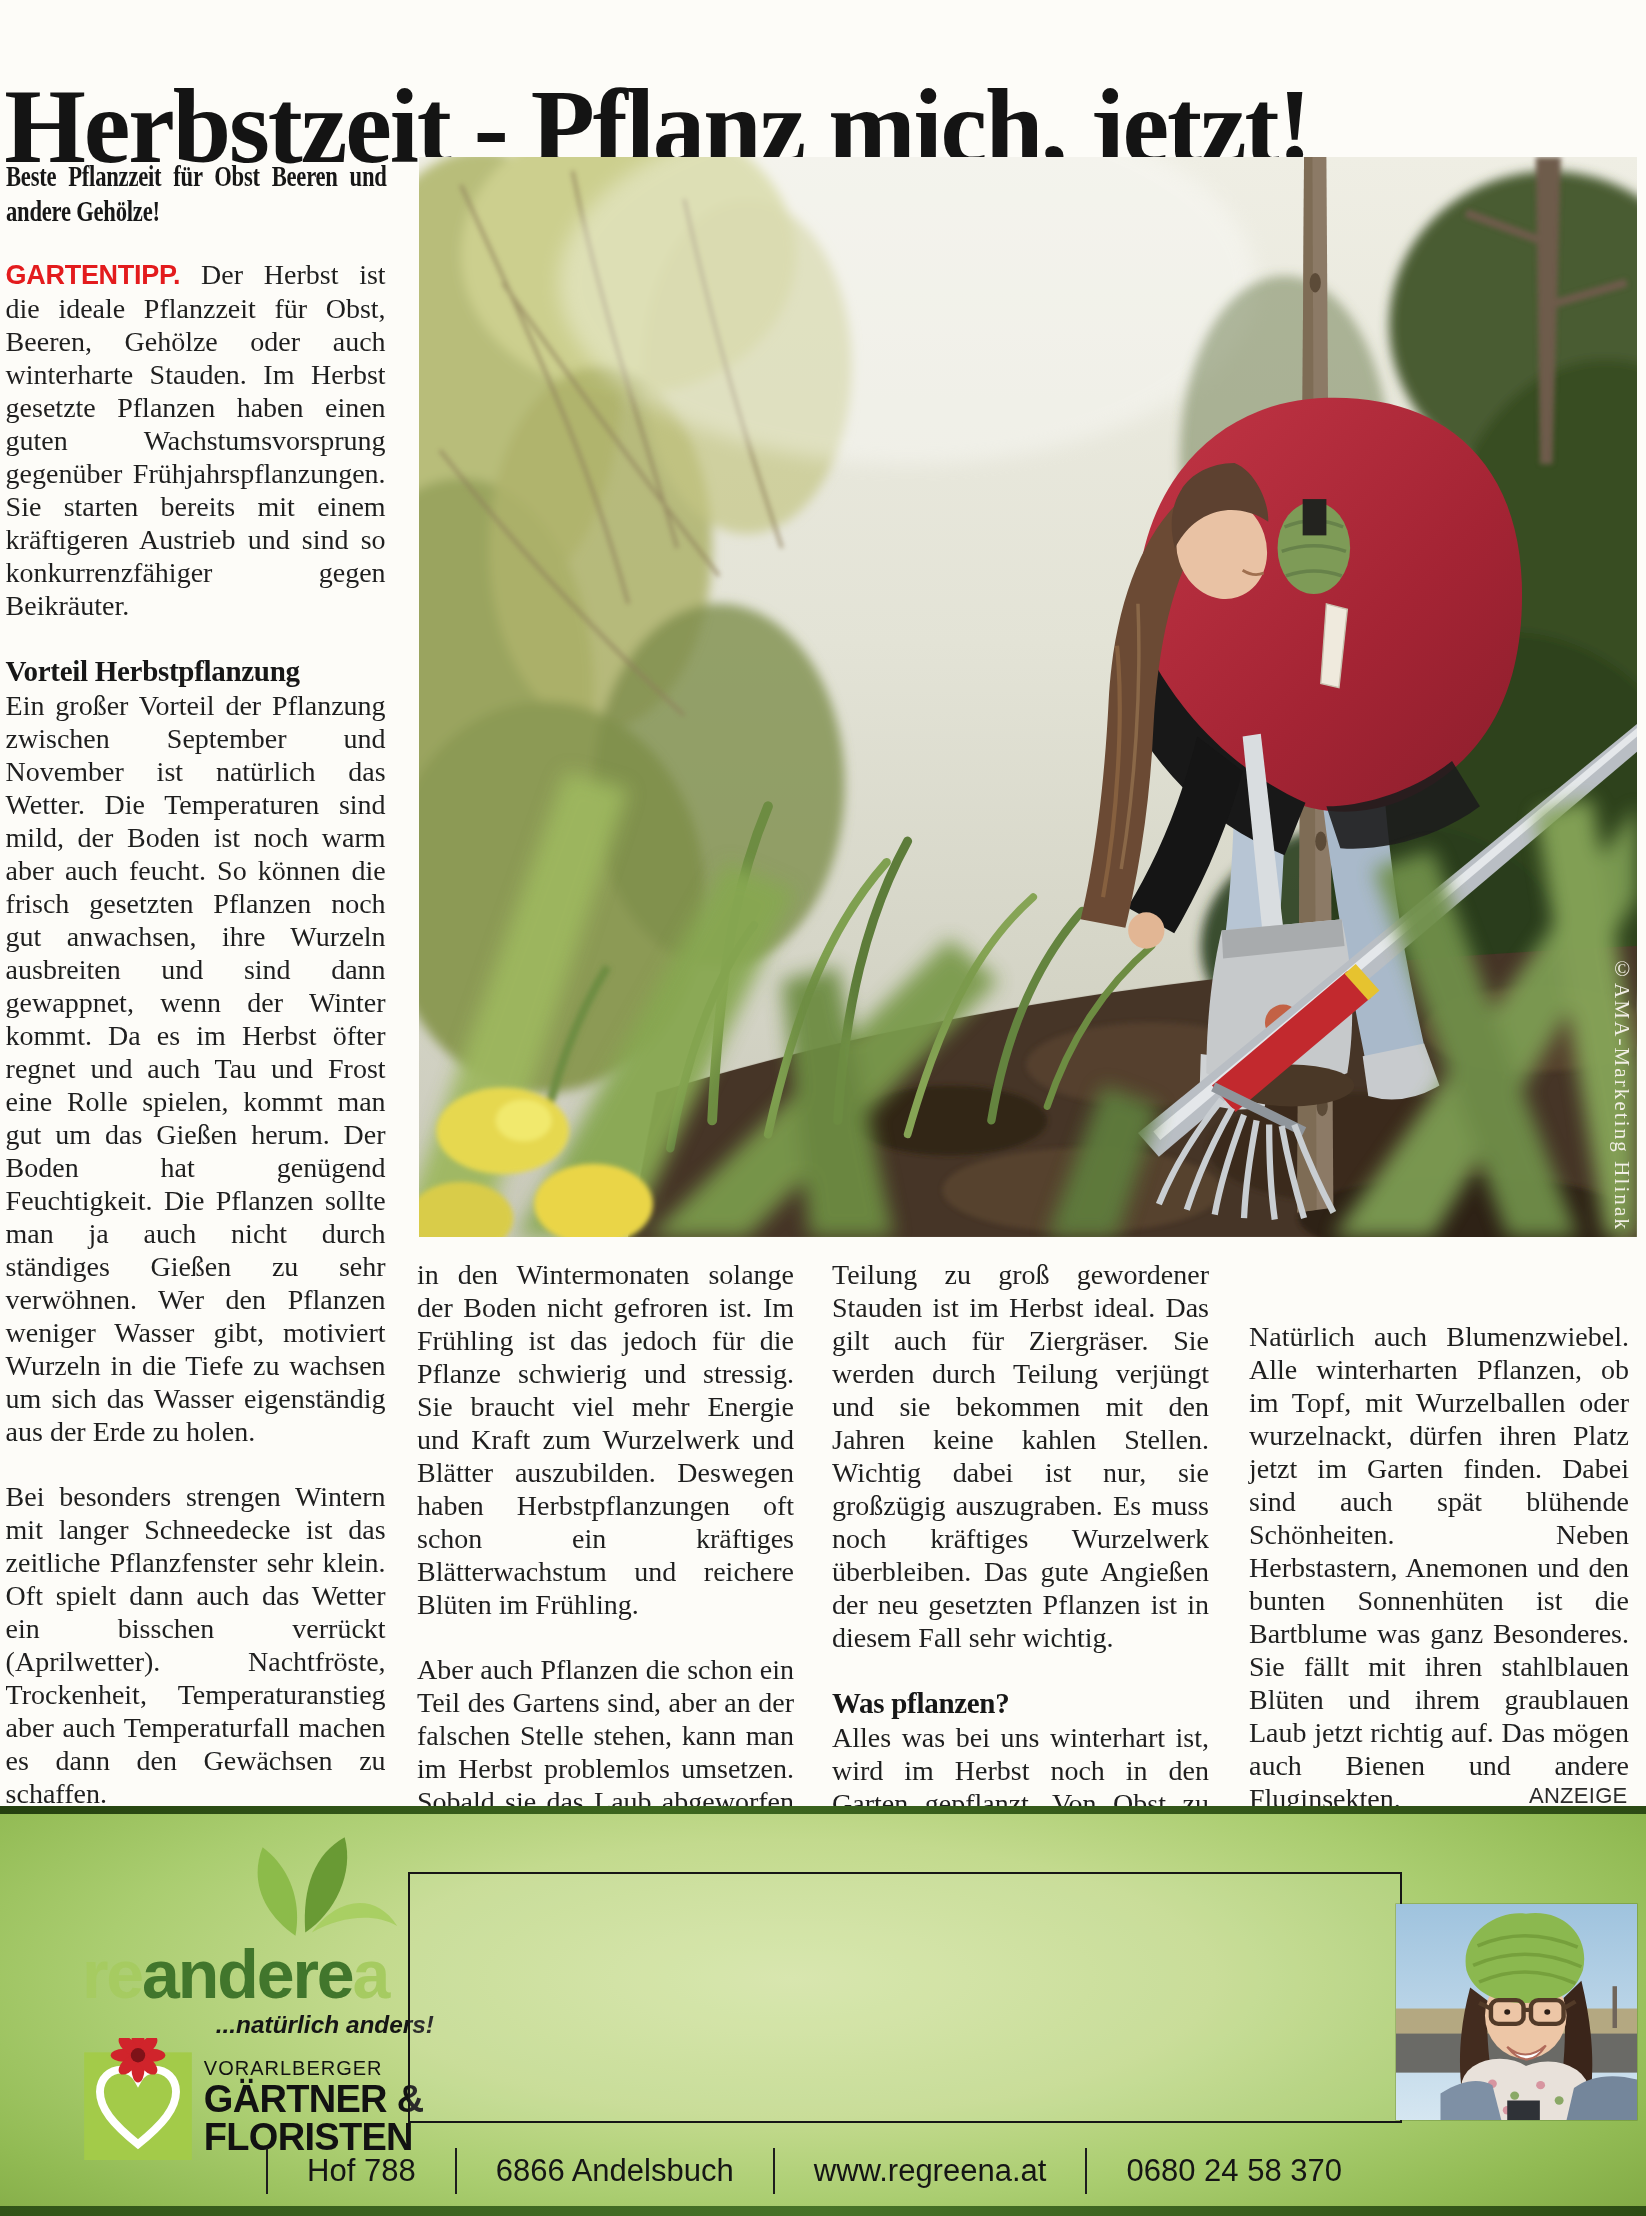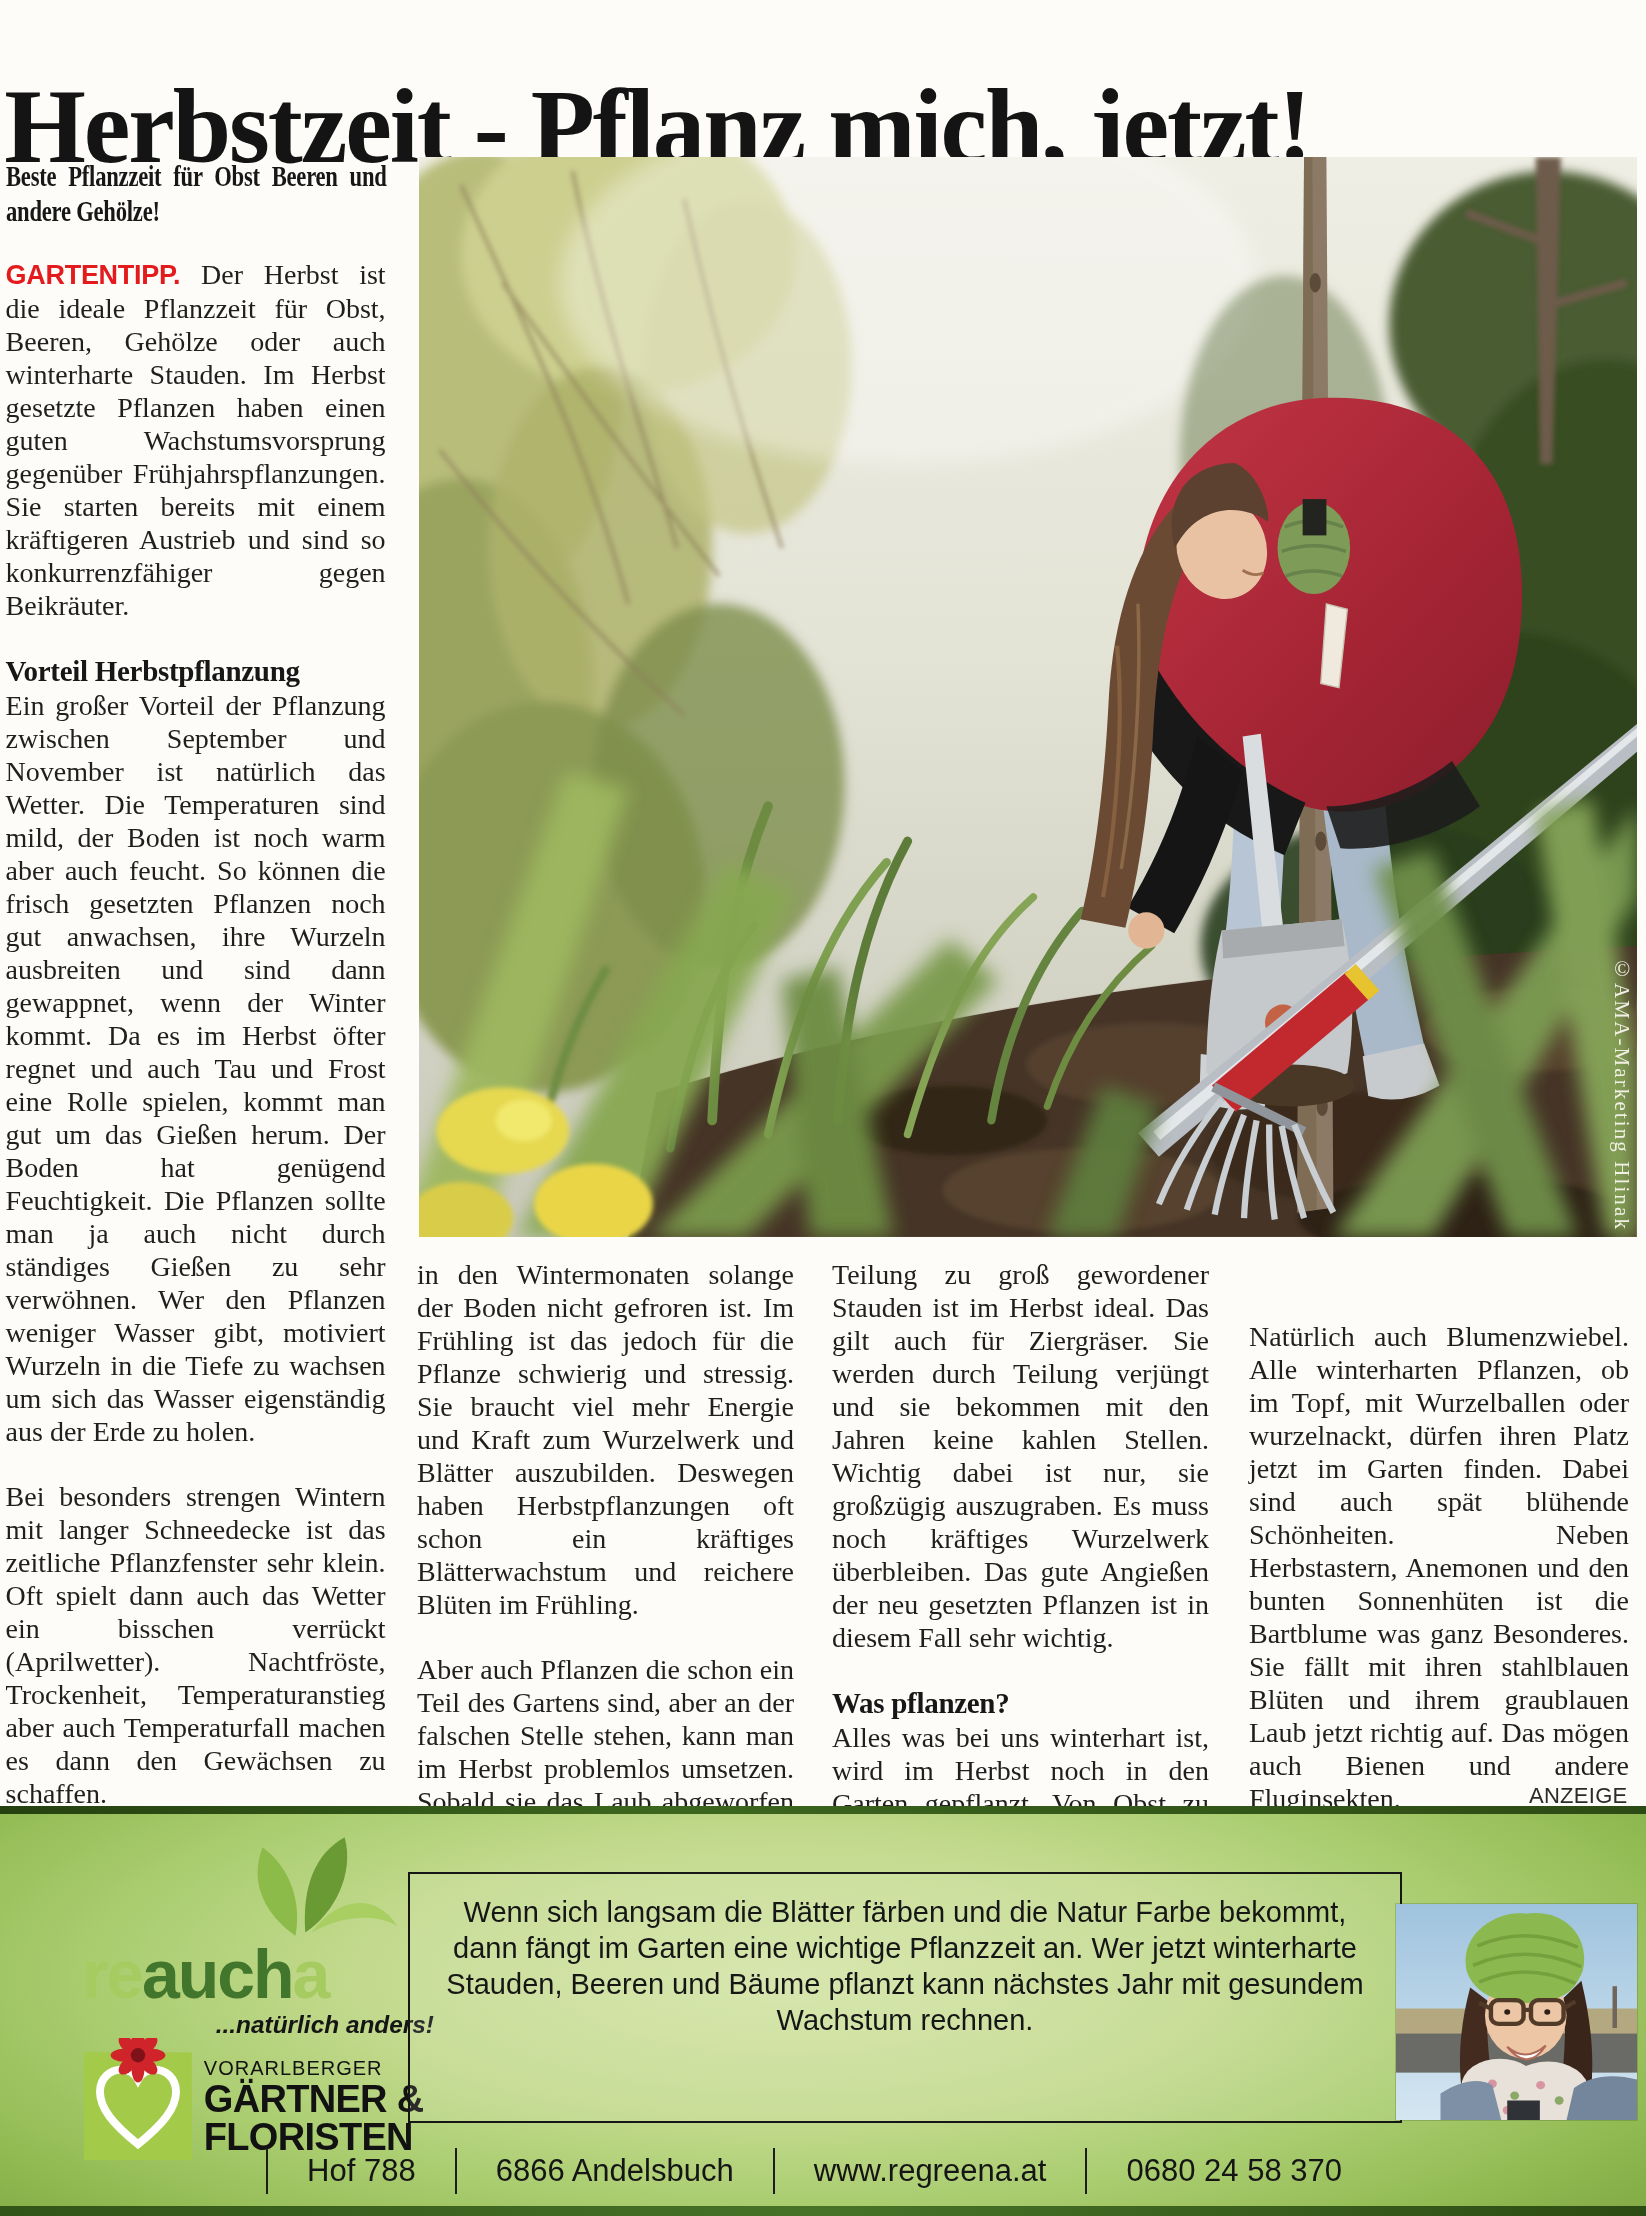--- a/index.html
+++ b/index.html
@@ -290,21 +290,21 @@
 <div id="banner">
   <div class="strip top"></div>
   <div class="strip bottom"></div>
 
   <div class="brand-block">
     <svg class="brand-leaves" viewBox="0 0 300 160">
       <path d="M140,155 C90,120 70,70 90,20 C130,50 150,100 140,155 Z" fill="#8cbb4a"></path>
       <path d="M155,150 C150,80 170,30 215,5 C230,60 200,120 155,150 Z" fill="#699a34"></path>
       <path d="M165,150 C210,125 260,120 295,140 C260,85 200,100 165,150 Z" fill="#a9cf63"></path>
     </svg>
-    <div class="brand-word"><span class="lt">re</span><span class="dk">auch</span><span class="lt">a</span></div>
+    <div class="brand-word"><span class="lt">re</span><span class="dk">andere</span><span class="lt">a</span></div>
     <div class="brand-tagline">...natürlich anders!</div>
   </div>
 
   <div class="vgf">
     <svg viewBox="0 0 150 170">
       <rect y="20" width="150" height="150" fill="#a3cb49"></rect>
       <path d="M75,148 C40,120 22,98 22,75 C22,56 36,44 52,44 C62,44 70,49 75,58 C80,49 88,44 98,44 C114,44 128,56 128,75 C128,98 110,120 75,148 Z" fill="none" stroke="#ffffff" stroke-width="11"></path>
       <g>
         <g fill="#d0242b">
           <ellipse cx="75" cy="4" rx="9" ry="18"></ellipse>
@@ -320,21 +320,20 @@
       </g>
     </svg>
     <div class="vgf-text">
       <div class="vgf-line1">VORARLBERGER</div>
       <div class="vgf-line2">GÄRTNER &amp;</div>
       <div class="vgf-line3">FLORISTEN</div>
     </div>
   </div>
 
   <div class="ad-box">
-    <p>Wenn sich langsam die Blätter färben und die Natur Farbe bekommt, dann fängt im Garten eine wichtige Pflanzzeit an. Wer jetzt winterharte Stauden, Beeren und Bäume pflanzt kann nächstes Jahr mit gesundem Wachstum rechnen.</p>
   </div>
 
   <div class="ad-photo">
     <svg viewBox="0 0 325 310" preserveAspectRatio="none">
       <defs>
         <linearGradient id="psky" x1="0" y1="0" x2="0" y2="1">
           <stop offset="0" stop-color="#9fc3de"></stop>
             <stop offset="1" stop-color="#d5e6f1"></stop>
         </linearGradient>
       </defs>

